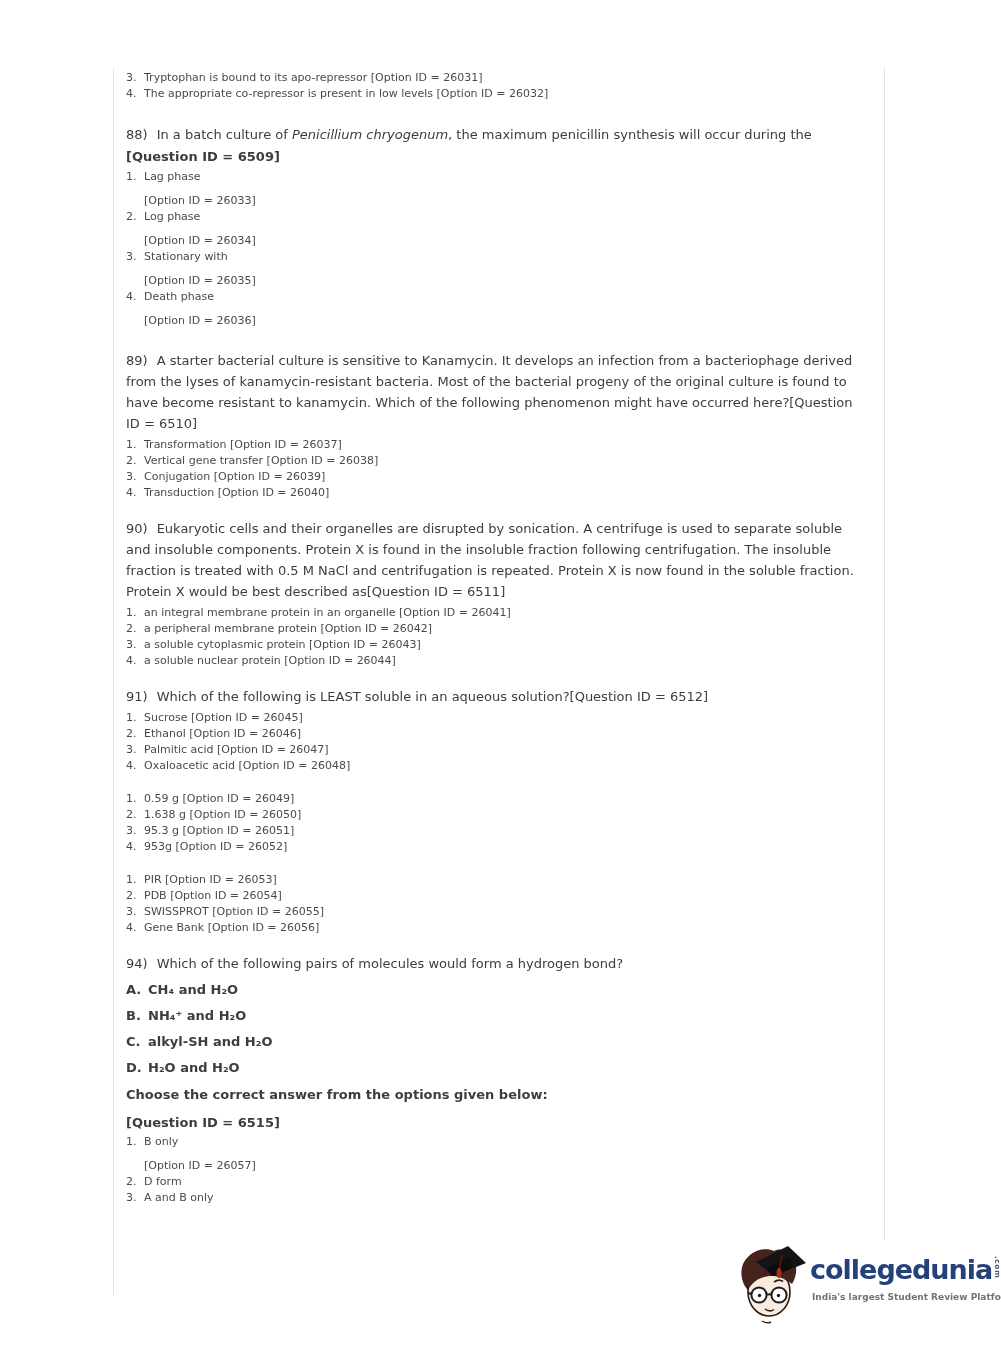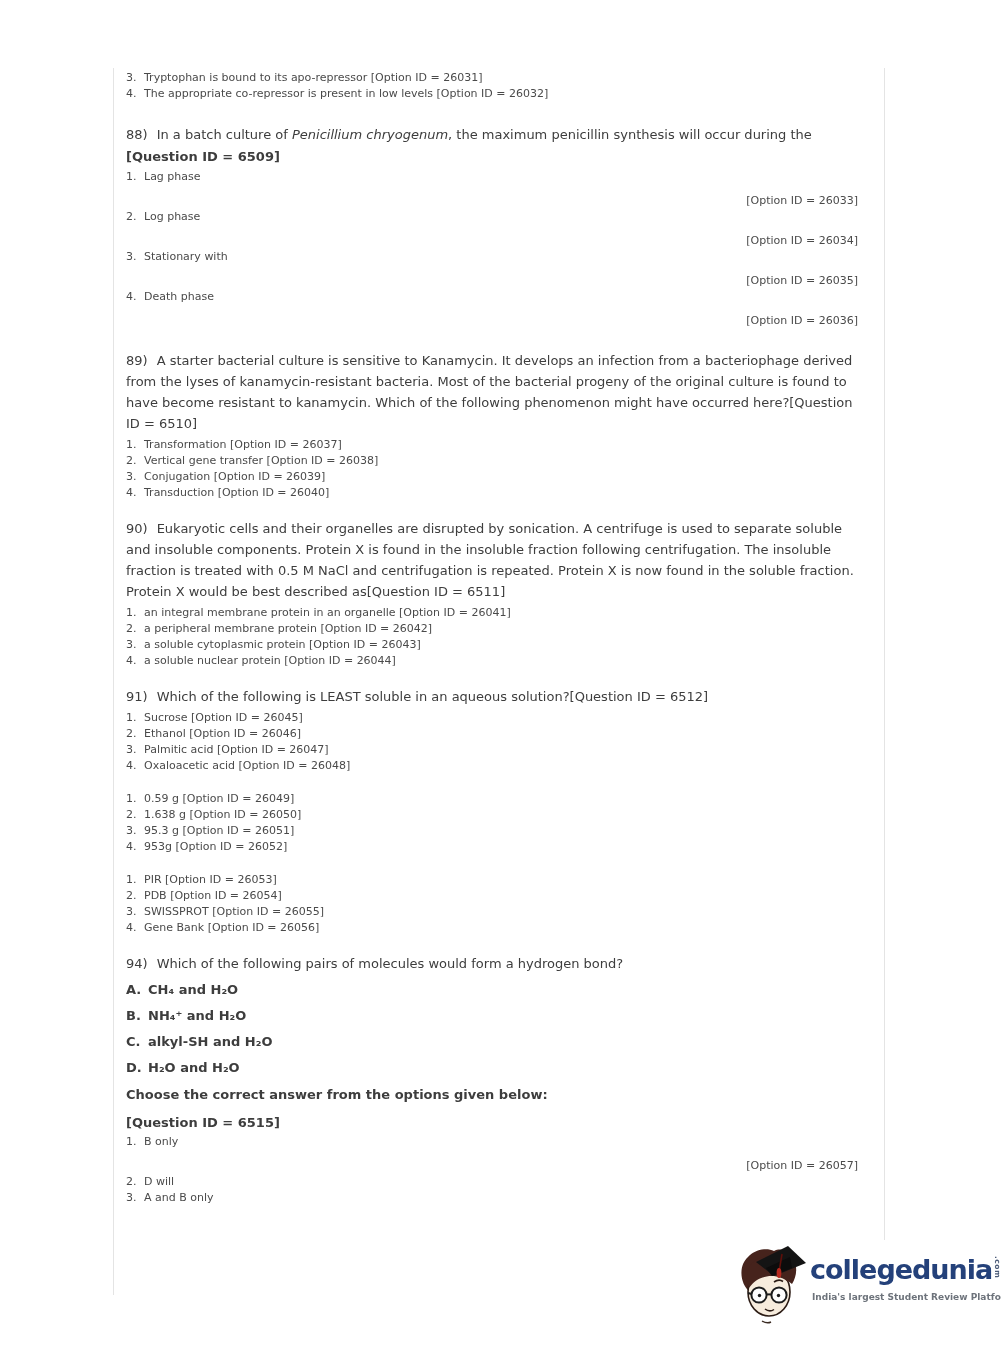--- a/index.html
+++ b/index.html
@@ -10,21 +10,21 @@
   }
   .sheet{
     position:absolute;left:113px;top:68px;width:772px;min-height:1227px;
     border-left:1px solid #e4e4e4;border-right:1px solid #e4e4e4;
     padding:2px 26px 0 12px;box-sizing:border-box;background:transparent;
   }
   
   .opt{font-size:11px;line-height:16px;display:flex;color:#4a4a4a;}
   .opt .num{flex:none;width:18px;}
   .opt .txt{flex:1;}
-  .oid{font-size:11px;line-height:16px;margin-top:8px;padding-left:18px;color:#4a4a4a;text-align:right;}
+  .oid{font-size:11px;line-height:16px;margin-top:8px;padding-left:18px;color:#4a4a4a;}
   
   .question{margin-top:17px;}
   .qhead{margin:0 0 3px 0;font-size:13px;font-weight:normal;line-height:21px;color:#3d3d3d;}
   .qhead .qnum{margin-right:9px;}
   .qid-line{font-size:13px;font-weight:bold;line-height:18px;margin:2px 0 3px 0;color:#3d3d3d;}
   .species{font-style:italic;}
   .lettered{font-size:13px;font-weight:bold;line-height:21px;margin-top:5px;color:#3d3d3d;display:flex;}
   .lettered .ltr{flex:none;width:22px;}
   .choose-line{font-size:13px;font-weight:bold;line-height:21px;margin-top:6px;color:#3d3d3d;}
   .q94-qid{font-size:13px;font-weight:bold;line-height:18px;margin-top:9px;margin-bottom:2px;color:#3d3d3d;}
@@ -195,21 +195,21 @@
     </div>
     <div class="choose-line">Choose the correct answer from the options given below:</div>
     <div class="q94-qid">[Question ID = 6515]</div>
     <div class="opt">
       <span class="num">1.</span>
       <span class="txt">B only</span>
     </div>
     <div class="oid">[Option ID = 26057]</div>
     <div class="opt">
       <span class="num">2.</span>
-      <span class="txt">D will</span>
+      <span class="txt">D form</span>
     </div>
     <div class="opt">
       <span class="num">3.</span>
       <span class="txt">A and B only</span>
     </div>
 
   </div>
 
 </div>
 

